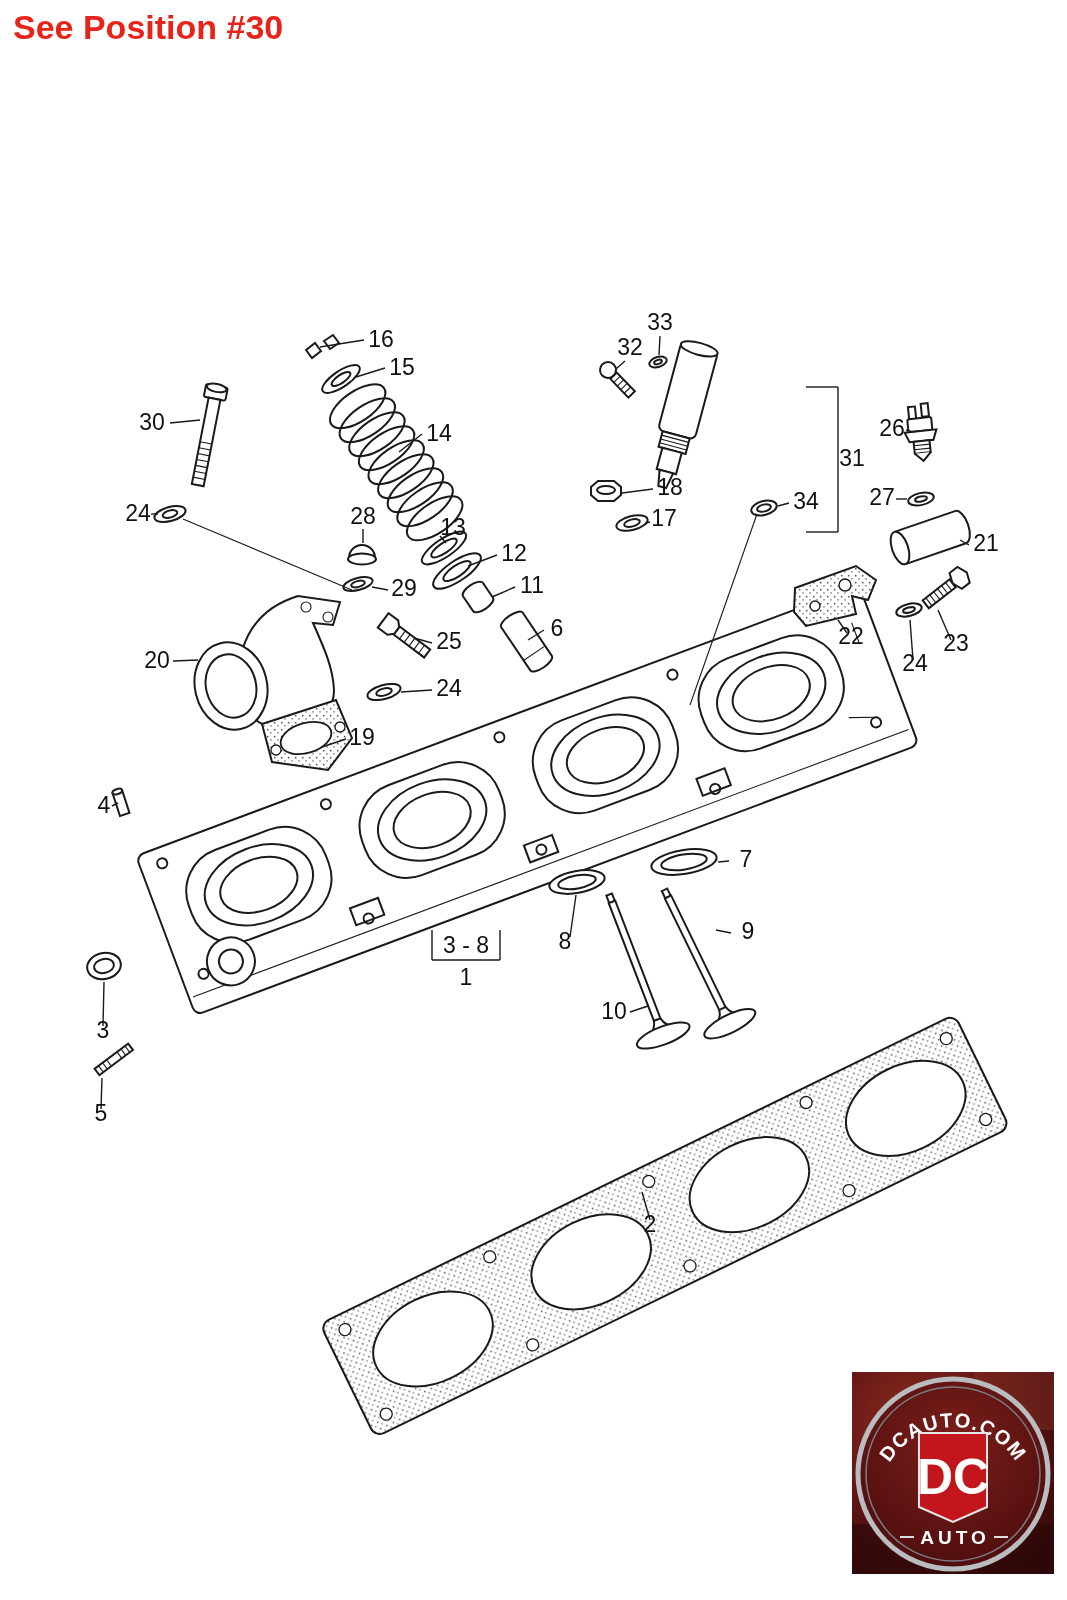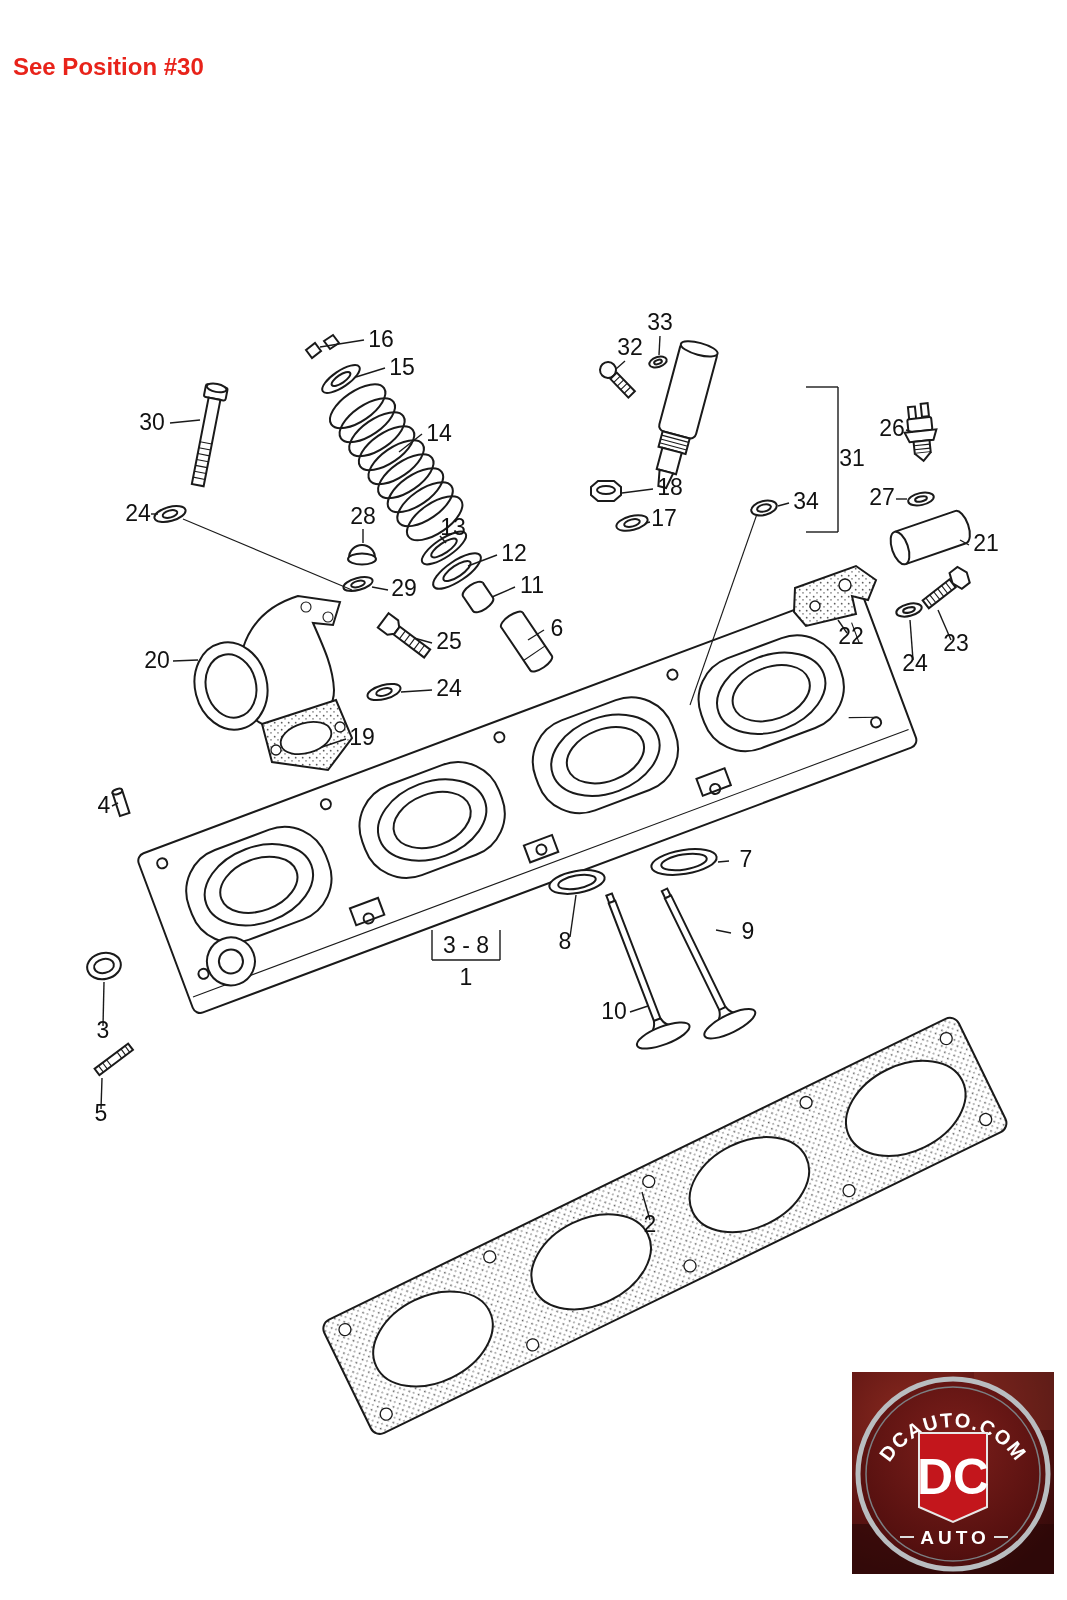--- a/index.html
+++ b/index.html
@@ -1,22 +1,22 @@
 <!DOCTYPE html>
 <html><head>
 <meta charset="utf-8">
 <style>
   html,body{margin:0;padding:0;}
   body{
     width:1067px;height:1600px;position:relative;background:#ffffff;
     font-family:"Liberation Sans", sans-serif;overflow:hidden;
   }
   .note{
-    position:absolute;left:13px;top:8px;font-size:24px;font-weight:bold;
-    color:#e8231a;letter-spacing:0;margin-top:45px;
+    position:absolute;left:13px;top:8px;font-size:34px;font-weight:bold;
+    color:#e8231a;letter-spacing:0;
   }
   #diagram{position:absolute;left:0;top:0;}
   .ln{stroke:#1a1a1a;stroke-width:2;fill:none;}
   .lnw{stroke:#1a1a1a;stroke-width:2;fill:#ffffff;}
   .thin{stroke:#1a1a1a;stroke-width:1.1;fill:none;}
   .callout-text{font:23px "Liberation Sans", sans-serif;fill:#111;text-anchor:middle;}
   .leader{stroke:#1a1a1a;stroke-width:1.4;fill:none;}
   #logo-box{position:absolute;left:852px;top:1372px;width:202px;height:202px;}
   .logo-arc{font:bold 20px "Liberation Sans", sans-serif;fill:#ffffff;letter-spacing:1.5px;}
   .logo-dc{font:bold 50px "Liberation Sans", sans-serif;fill:#ffffff;text-anchor:middle;}

